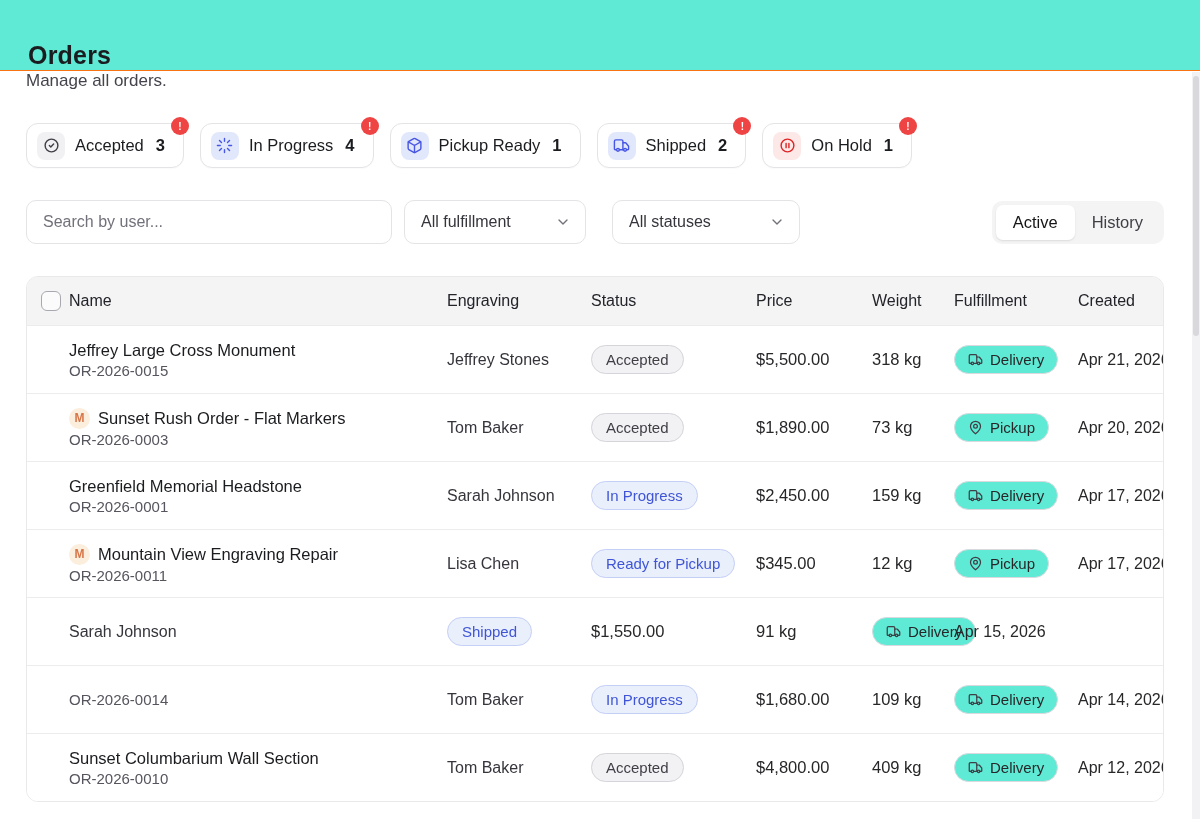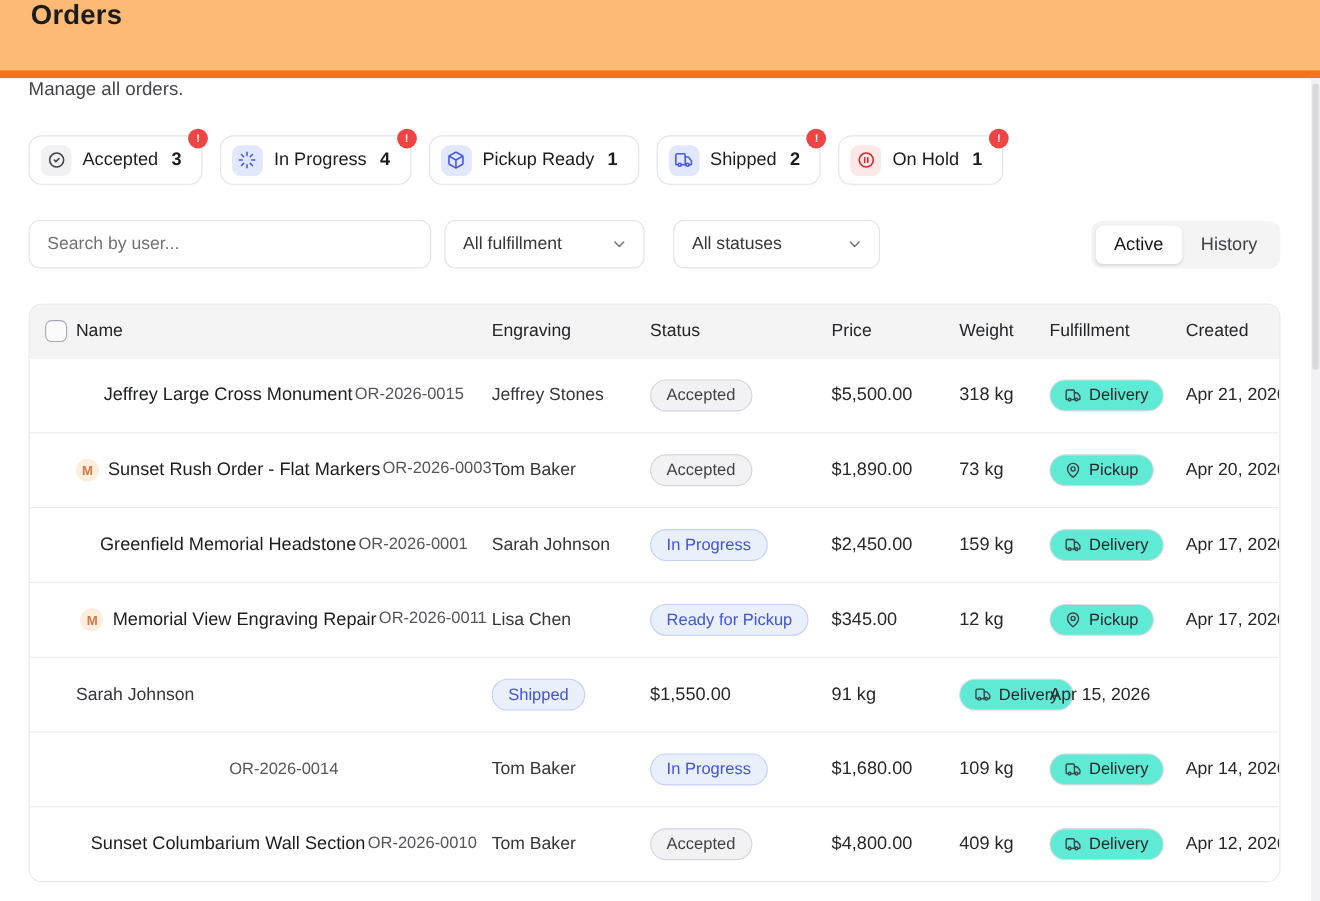--- a/index.html
+++ b/index.html
@@ -1,19 +1,19 @@
 <!DOCTYPE html>
 <html><head>
 <meta charset="utf-8">
 <style>
   * { margin:0; padding:0; box-sizing:border-box; }
   html,body { width:1200px; height:819px; overflow:hidden; background:#fff;
     font-family:"Liberation Sans", sans-serif; color:#27272a; }
 
-  .app-header { height:71px; border-bottom:7px solid #f97316; display:flex; align-items:flex-start; padding:0 28px; background:#fdba74; position:relative; z-index:2; }
+  .app-header { height:71px; border-bottom:1px solid #f97316; display:flex; align-items:flex-end; padding:0 28px; background:#5eead4; position:relative; z-index:2; }
   .app-title { font-size:25px; font-weight:700; color:#1b1c1f; letter-spacing:.2px; }
 
   .content { padding:0 36px 0 26px; }
   .subtitle { font-size:17px; color:#44444c; }
 
   
   .chips { display:flex; gap:16px; margin-top:32px; }
   .chip { position:relative; display:flex; align-items:center; gap:10px; height:45px;
     padding:0 18px 0 10px; background:#fff; border:1px solid #e4e4e7; border-radius:12px;
     cursor:pointer; box-shadow:0 1px 1px rgba(0,0,0,.02); }
@@ -44,21 +44,21 @@
   .toggle-btn.active { background:#fff; color:#151517; box-shadow:0 1px 2px rgba(0,0,0,.10); }
 
   
   .table { margin-top:32px; border:1px solid #e9e9ec; border-radius:12px; overflow:hidden; background:#fff; }
   .trow { display:grid; grid-template-columns:42px 378px 144px 165px 116px 82px 124px 1fr; align-items:center; }
   .thead { background:#f4f4f5; height:48px; font-size:16px; font-weight:500; color:#232429; }
   .th { white-space:nowrap; }
   .cb-cell { padding-left:14px; }
   .checkbox { width:20px; height:20px; border:1.5px solid #a8a8b0; border-radius:6px; background:#fbfbfc; cursor:pointer; }
   .tbody .trow { height:68px; border-top:1px solid #ececee; background:#fff; }
-  .name-cell { display:flex; flex-direction:row; justify-content:center; gap:2px; }
+  .name-cell { display:flex; flex-direction:column; justify-content:center; gap:2px; }
   .name-line { display:flex; align-items:center; gap:8px; }
   .memo-badge { width:21px; height:21px; border-radius:50%; background:#fbeedd; color:#d8764a;
     font-size:12px; font-weight:700; display:flex; align-items:center; justify-content:center; flex:0 0 auto; }
   .order-name { font-size:16.5px; font-weight:500; color:#1b1c1f; white-space:nowrap; }
   .order-id { font-size:15px; color:#55555e; }
   .cust { font-size:16px; color:#35353c; }
   .pill { display:inline-flex; align-items:center; border-radius:999px; padding:5px 14px; font-size:15px; white-space:nowrap; }
   .pill.gray { background:#f2f2f4; border:1px solid #d4d4da; color:#3f3f46; }
   .pill.blue { background:#eaeffc; border:1px solid #c4cff5; color:#3f55d6; }
   .price, .weight { font-size:16.5px; color:#27272a; white-space:nowrap; }
@@ -262,21 +262,21 @@
       <span class="f-label">Delivery</span>
     </span></div>
     <div class="created">Apr 17, 2026</div>
   </div>
 
   <div class="trow">
     <div class="cb-cell"></div>
     <div class="name-cell">
       <div class="name-line">
         <span class="memo-badge">M</span>
-        <span class="order-name">Memorial View Engraving Repair</span>
+        <span class="order-name">Mountain View Engraving Repair</span>
       </div>
       <span class="order-id">OR-2026-0011</span>
     </div>
     <div class="cust">Lisa Chen</div>
     <div><span class="pill blue">Ready for Pickup</span></div>
     <div class="price">$345.00</div>
     <div class="weight">12 kg</div>
     <div><span class="fulfill-pill">
       <span class="f-icon" style="display: inline-flex;">
                 <svg viewBox="0 0 24 24" fill="none" stroke="currentColor" stroke-width="2" stroke-linecap="round" stroke-linejoin="round" width="15" height="15">

